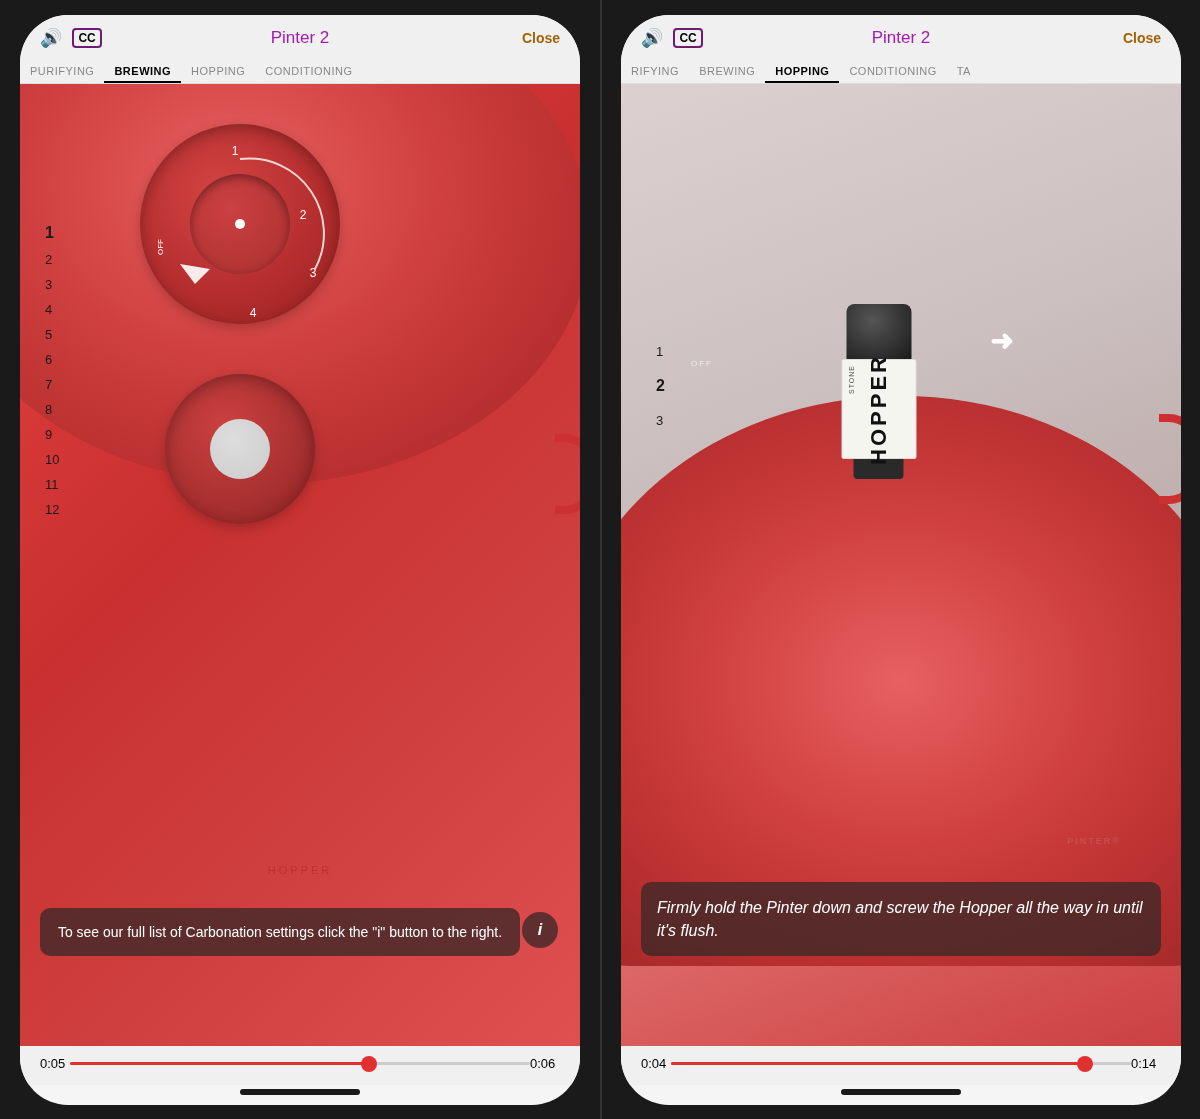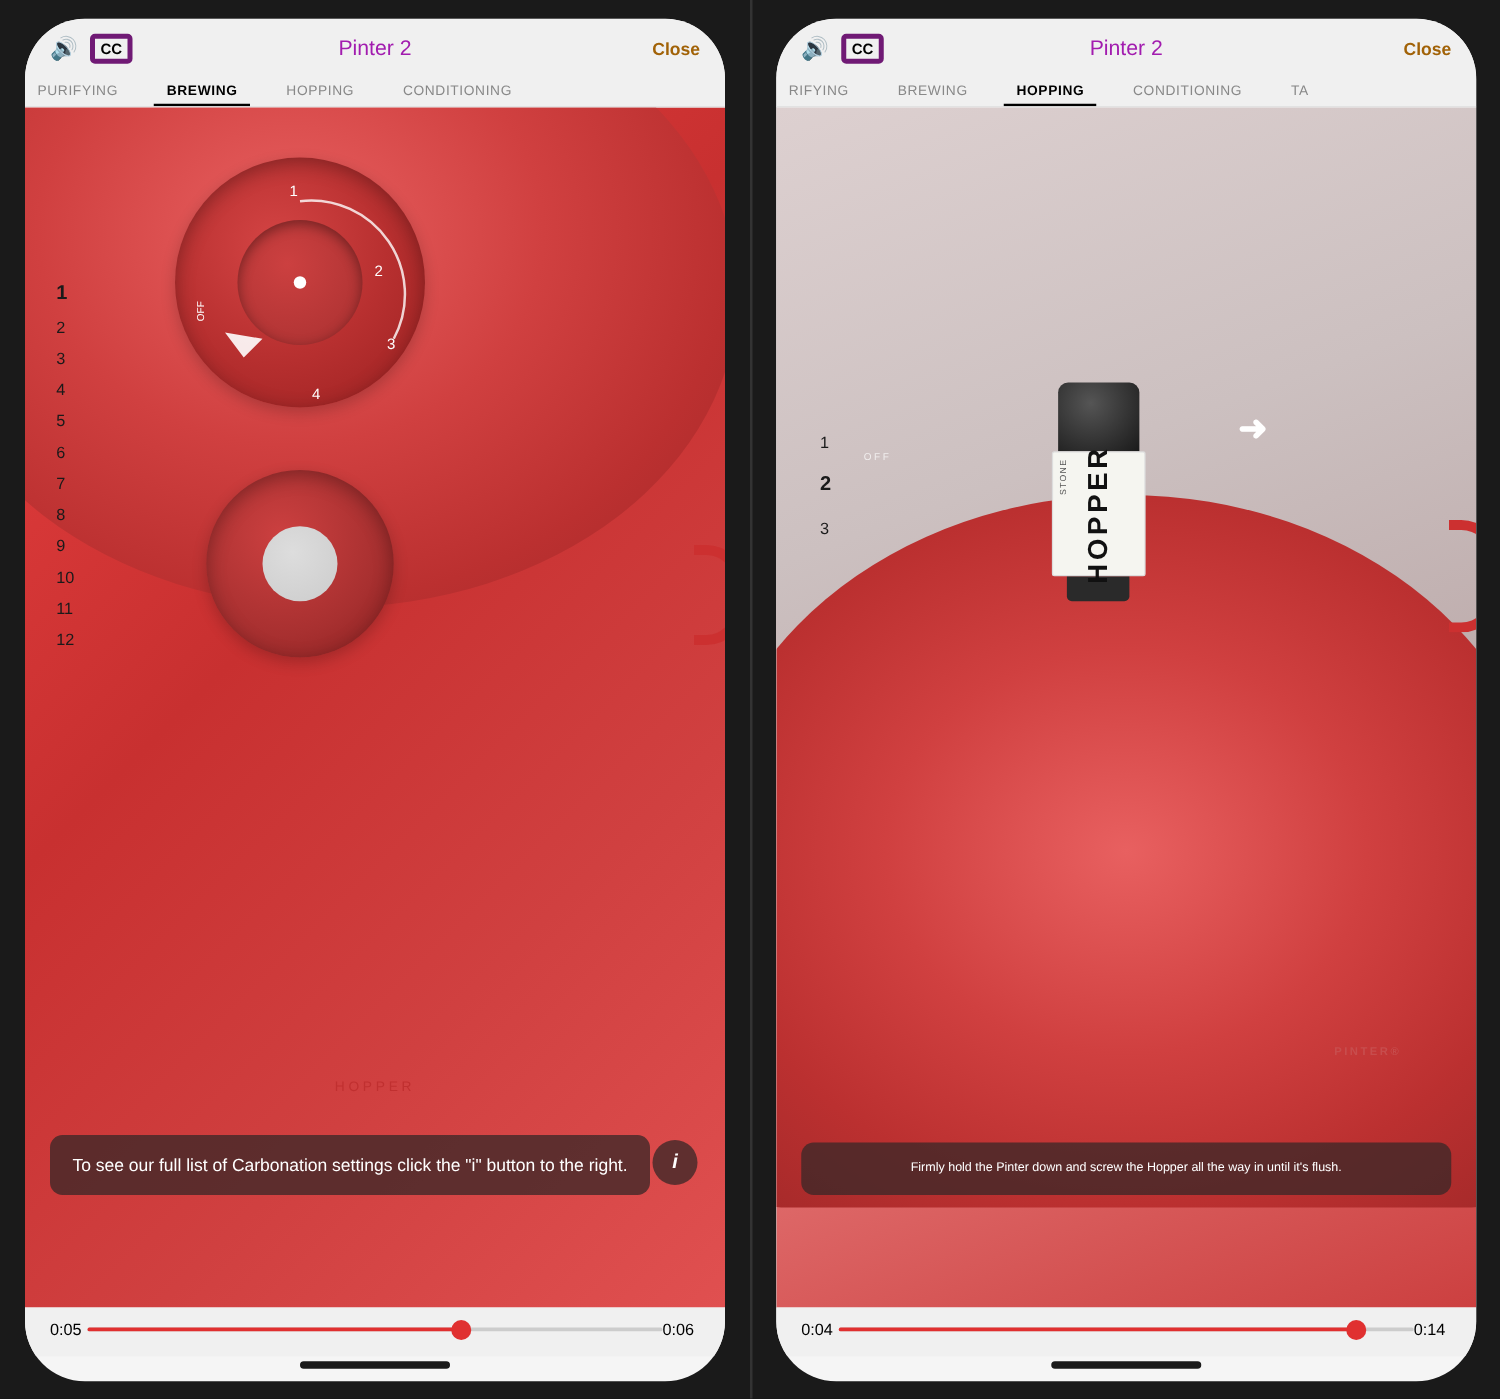--- a/index.html
+++ b/index.html
@@ -70,36 +70,35 @@
       font-weight: 700;
       margin-left: auto;
     }
 
     .speaker-icon {
       font-size: 18px;
       color: #000;
     }
 
     .cc-icon {
-      border: 4px solid #701a75;
+      border: 2px solid #701a75;
       border-radius: 4px;
       padding: 1px 4px;
       font-size: 12px;
       font-weight: 700;
       color: #000;
     }
 
     
     .tab-bar {
       background: #f0f0f0;
       display: flex;
       border-bottom: 1px solid #ddd;
       flex-shrink: 0;
       overflow: hidden;
-      gap: 19px;
     }
 
     .tab-item {
       padding: 8px 10px 6px;
       font-size: 11px;
       font-weight: 400;
       color: #888;
       white-space: nowrap;
       position: relative;
       cursor: pointer;
@@ -376,23 +375,23 @@
 
     .right-caption-no-btn {
       position: absolute;
       bottom: 90px;
       left: 20px;
       right: 20px;
       background: rgba(60, 40, 40, 0.78);
       border-radius: 10px;
       padding: 14px 16px;
       color: #fff;
-      font-size: 10px;
+      font-size: 16px;
       line-height: 1.45;
-      text-align: center;
+      font-style: italic;
     }
   </style>
 </head>
 <body>
 
 <div class="phone-panel">
   <div class="phone-inner">
 
     <div class="header">
       <div class="header-left">

